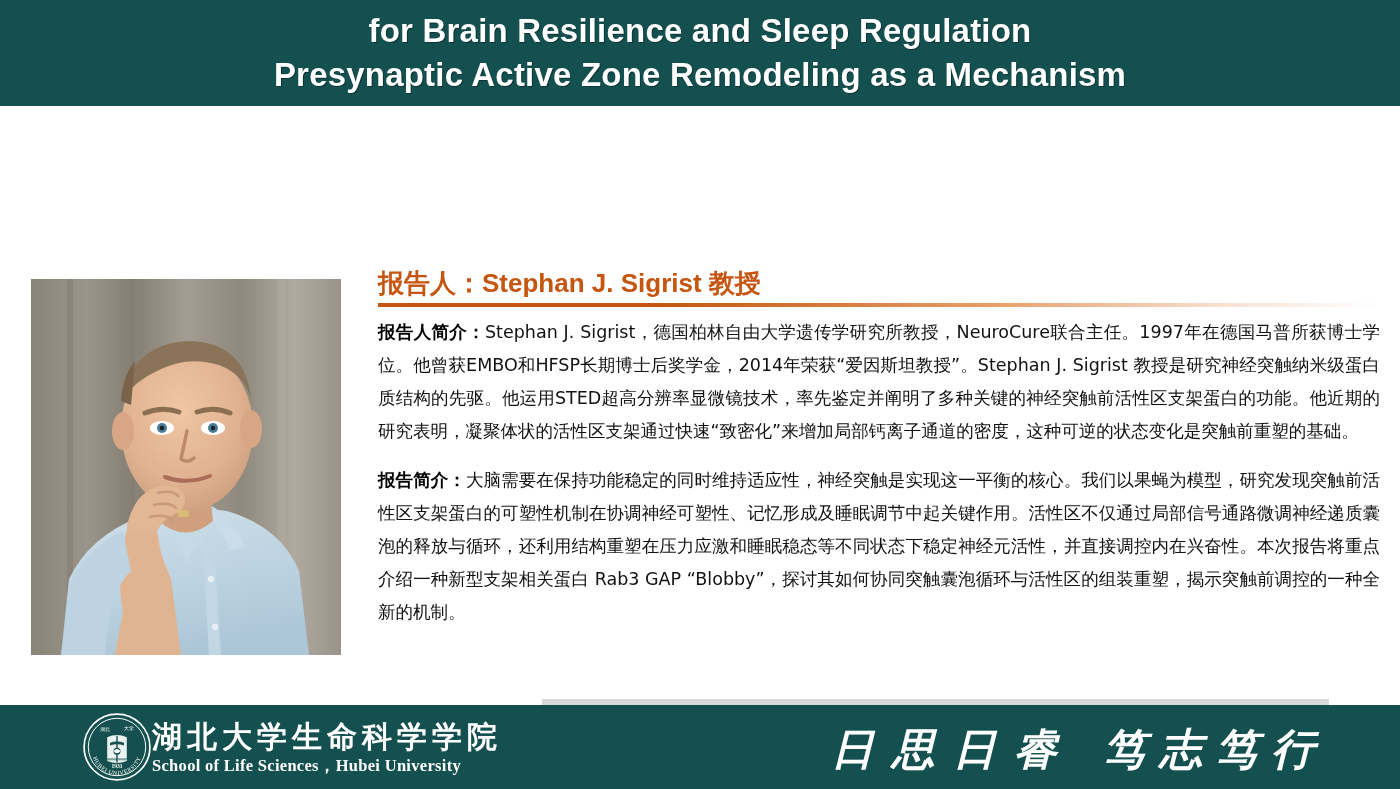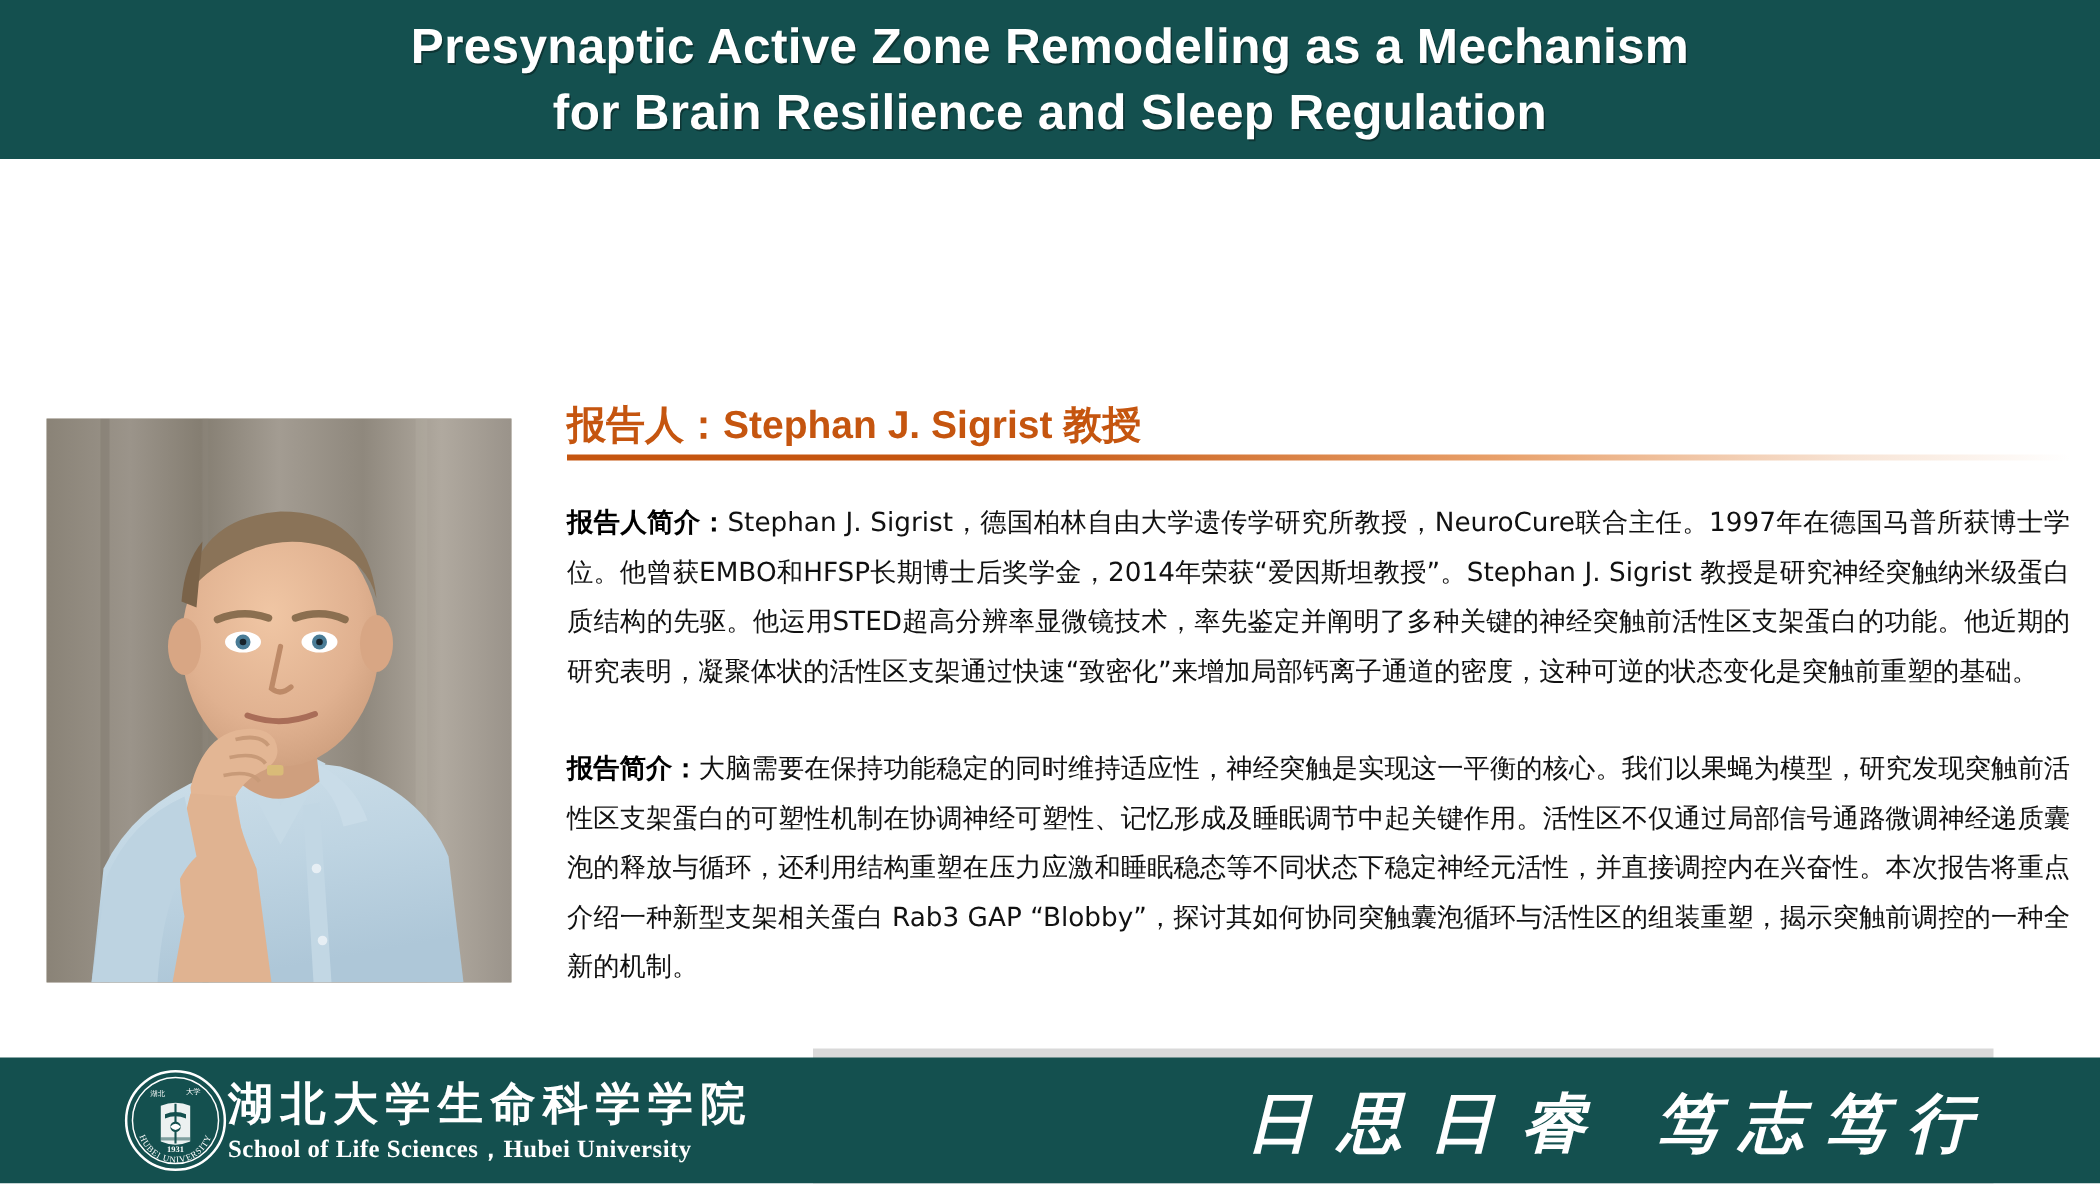--- a/index.html
+++ b/index.html
@@ -55,29 +55,29 @@
     white-space:nowrap;
     font-family:"Liberation Sans","DejaVu Sans",sans-serif;
     margin-top:30px;
   }
   .head-rule{
     margin-top:3px;
     height:4px;width:1002px;
     background:linear-gradient(to right,#C5550F 0%,#C5550F 28%,#E8A06A 62%,#F7E3D4 85%,#ffffff 100%);
   }
   .para{
-    margin-top:26px;
+    margin-top:9px;
     font-size:17.5px;
     line-height:33px;
     color:#111111;
     text-align:justify;
     text-justify:inter-ideograph;
     font-family:"DejaVu Sans","Liberation Sans",sans-serif;
   }
-  .para.second{margin-top:32px;}
+  .para.second{margin-top:16px;}
   .para b{font-weight:bold;color:#000000;}
   
   .info-box{
     position:absolute;left:542px;top:593px;
     width:787px;height:96px;
     background:#D9D9D9;
     display:flex;flex-direction:column;
     align-items:center;justify-content:center;
     box-sizing:border-box;
   }
@@ -120,22 +120,22 @@
   .motto{
     margin-left:auto;margin-right:58px;
     display:flex;
   }
   .motto-svg{height:66px;}
 </style>
 </head>
 <body>
 
 <div class="header">
+  <div class="header-line">for Brain Resilience and Sleep Regulation</div>
   <div class="header-line">Presynaptic Active Zone Remodeling as a Mechanism</div>
-  <div class="header-line">for Brain Resilience and Sleep Regulation</div>
 </div>
 
 <div class="body-area">
 
   <div class="photo">
     <svg width="310" height="376" viewBox="0 0 310 376" xmlns="http://www.w3.org/2000/svg">
       <defs>
         <linearGradient id="wallg" x1="0" y1="0" x2="1" y2="0">
           <stop offset="0%" stop-color="#8a8377"></stop>
           <stop offset="18%" stop-color="#9b948a"></stop>

